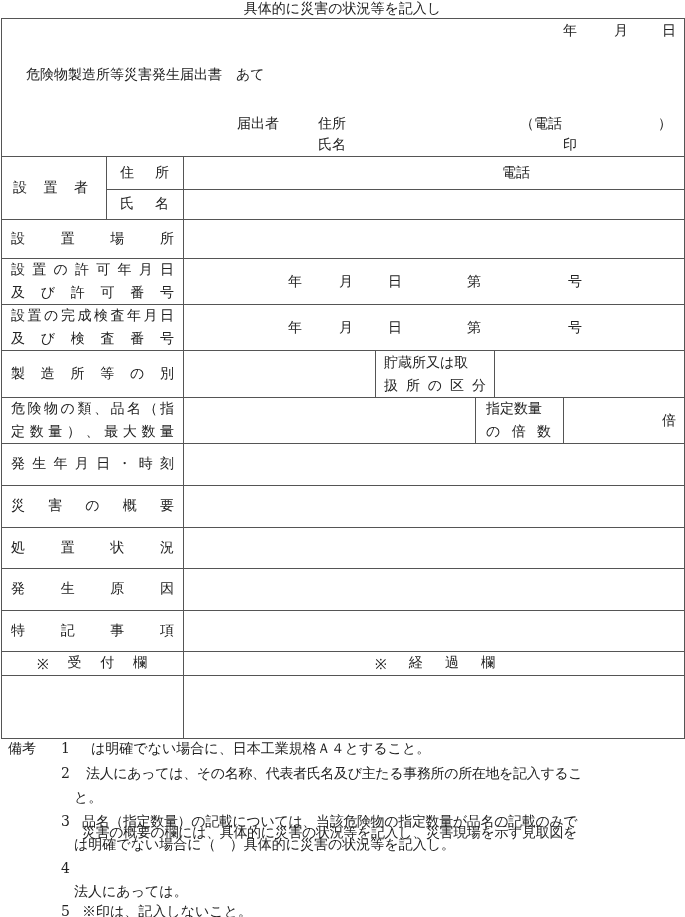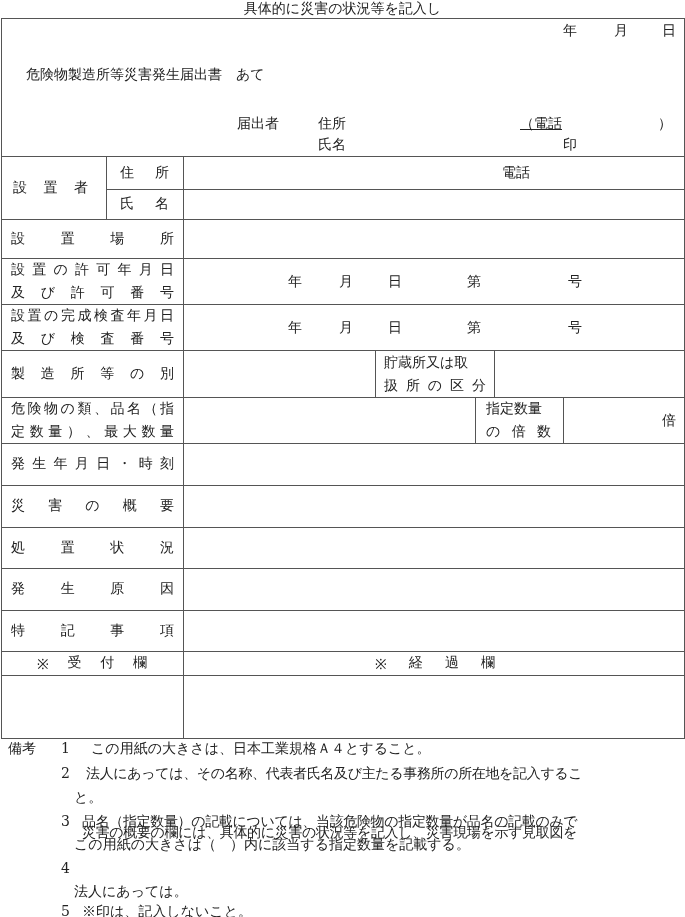--- a/index.html
+++ b/index.html
@@ -32,21 +32,21 @@
 <span class="abs" style="left:563px; top:22px;">年</span>
 <span class="abs" style="left:614px; top:22px;">月</span>
 <span class="abs" style="left:662px; top:22px;">日</span>
 <div class="input-area" style="left:520px; top:20px; width:160px; height:22px;"></div>
 
 <span class="abs" style="left:26px; top:66px;">危険物製造所等災害発生届出書　あて</span>
 
 <span class="abs" style="left:237px; top:115px;">届出者</span>
 <span class="abs" style="left:318px; top:115px;">住所</span>
 <div class="input-area" style="left:352px; top:113px; width:170px; height:20px;"></div>
-<span class="abs" style="left:520px; top:115px;text-decoration:underline;">（電話</span>
+<span class="abs" style="left:520px; top:115px;">（電話</span>
 <div class="input-area" style="left:565px; top:113px; width:90px; height:20px;"></div>
 <span class="abs" style="left:658px; top:115px;">）</span>
 <span class="abs" style="left:318px; top:136px;">氏名</span>
 <div class="input-area" style="left:352px; top:134px; width:200px; height:20px;"></div>
 <span class="abs" style="left:563px; top:136px;">印</span>
 
 <div class="hline" style="left:1px; top:156px; width:684px;"></div>
 <div class="hline" style="left:106px; top:189px; width:579px;"></div>
 <div class="hline" style="left:1px; top:219px; width:684px;"></div>
 <div class="hline" style="left:1px; top:258px; width:684px;"></div>
@@ -268,28 +268,28 @@
   <span>経</span>
   <span>過</span>
   <span>欄</span>
 </div>
 <div class="cell" style="left:2px; top:676px; width:181px; height:62px;"></div>
 <div class="cell" style="left:184px; top:676px; width:500px; height:62px;"></div>
 
 <span class="abs" style="left:8px; top:740px;">備考</span>
 
 <span class="abs" style="left:61px; top:740px;">1</span>
-<span class="abs" style="left:91px; top:740px;">この用紙の大きさは、日本工業規格Ａ４とすること。</span>
+<span class="abs" style="left:91px; top:740px;">は明確でない場合に、日本工業規格Ａ４とすること。</span>
 
 <span class="abs" style="left:61px; top:765px;">2</span>
 <span class="abs" style="left:86px; top:765px; letter-spacing:-0.35px;">法人にあっては、その名称、代表者氏名及び主たる事務所の所在地を記入するこ</span>
 <span class="abs" style="left:74px; top:789px;">と。</span>
 
 <span class="abs" style="left:61px; top:813px;">3</span>
 <span class="abs" style="left:82px; top:813px; letter-spacing:-0.35px;font-family:Liberation Serif, serif;">品名（指定数量）の記載については、当該危険物の指定数量が品名の記載のみで</span>
-<span class="abs" style="left:74px; top:836px;">この用紙の大きさは（　）内に該当する指定数量を記載する。</span>
+<span class="abs" style="left:74px; top:836px;">は明確でない場合に（　）具体的に災害の状況等を記入し。</span>
 
 <span class="abs" style="left:61px; top:860px;">4</span>
 <span class="abs" style="left:82px; top:824px; letter-spacing:-0.35px;">災害の概要の欄には、具体的に災害の状況等を記入し、災害現場を示す見取図を</span>
 <span class="abs" style="left:74px; top:883px;">法人にあっては。</span>
 
 <span class="abs" style="left:61px; top:903px;">5</span>
 <span class="abs" style="left:82px; top:903px;">※印は、記入しないこと。</span>
 
 </body></html>

